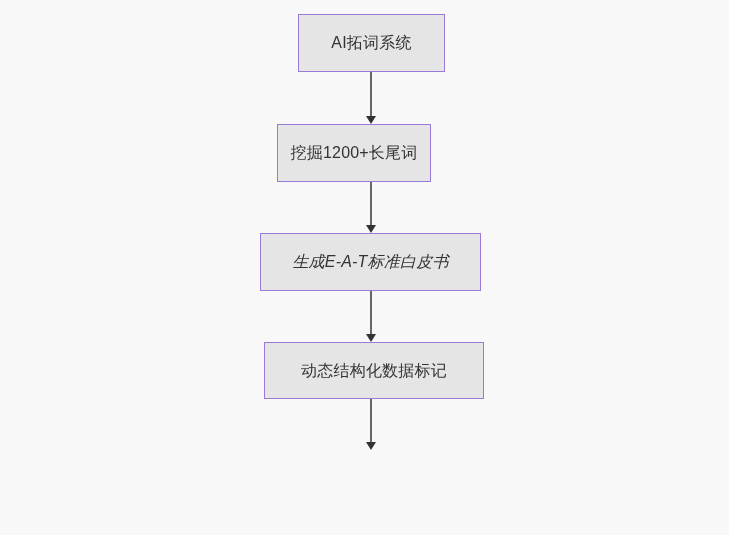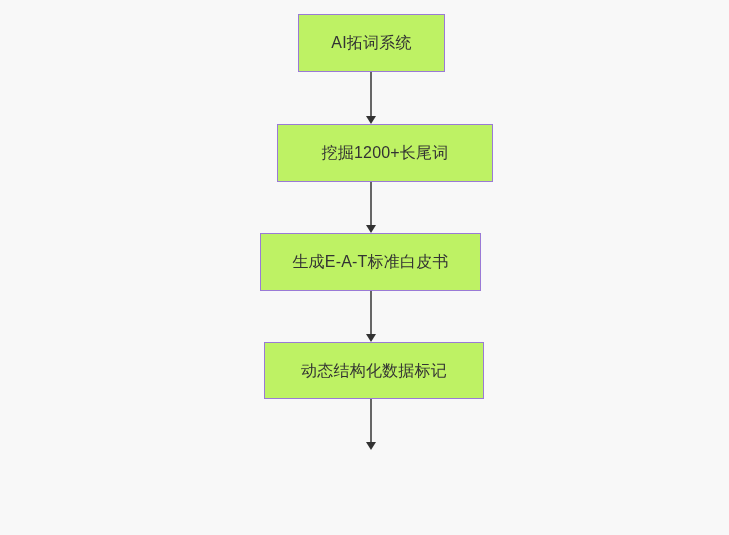--- a/index.html
+++ b/index.html
@@ -15,21 +15,21 @@
   }
   #flowchart {
     position: relative;
     width: 729px;
     height: 535px;
     background: #f8f8f8;
   }
   .node {
     position: absolute;
     box-sizing: border-box;
-    background: #bef264;
+    background: #e5e5e5;
     border: 1.5px solid #9a7ad6;
     display: flex;
     align-items: center;
     justify-content: center;
     color: #333333;
     font-size: 16px;
     line-height: 1;
     letter-spacing: 0.2px;
     white-space: nowrap;
   }
@@ -66,30 +66,30 @@
 
   <div class="node" style="left:298px; top:14px; width:147px; height:58px;">
     <span class="node-label">AI拓词系统</span>
   </div>
 
   <div class="connector" style="left:366px; top:72px; height:52px;">
     <div class="line" style="height:44px;"></div>
     <div class="head" style="top:44px;"></div>
   </div>
 
-  <div class="node" style="left:277px; top:124px; width:216px; height:58px;">
+  <div class="node" style="left:277px; top:124px; width:154px; height:58px;">
     <span class="node-label">挖掘1200+长尾词</span>
   </div>
 
   <div class="connector" style="left:366px; top:182px; height:51px;">
     <div class="line" style="height:43px;"></div>
     <div class="head" style="top:43px;"></div>
   </div>
 
-  <div class="node" style="left:260px; top:233px; width:221px; height:58px;">
+  <div class="node" style="left:260px; top:233px; width:221px; height:58px;font-style:italic;">
     <span class="node-label">生成E-A-T标准白皮书</span>
   </div>
 
   <div class="connector" style="left:366px; top:291px; height:51px;">
     <div class="line" style="height:43px;"></div>
     <div class="head" style="top:43px;"></div>
   </div>
 
   <div class="node" style="left:264px; top:342px; width:220px; height:57px;">
     <span class="node-label">动态结构化数据标记</span>

